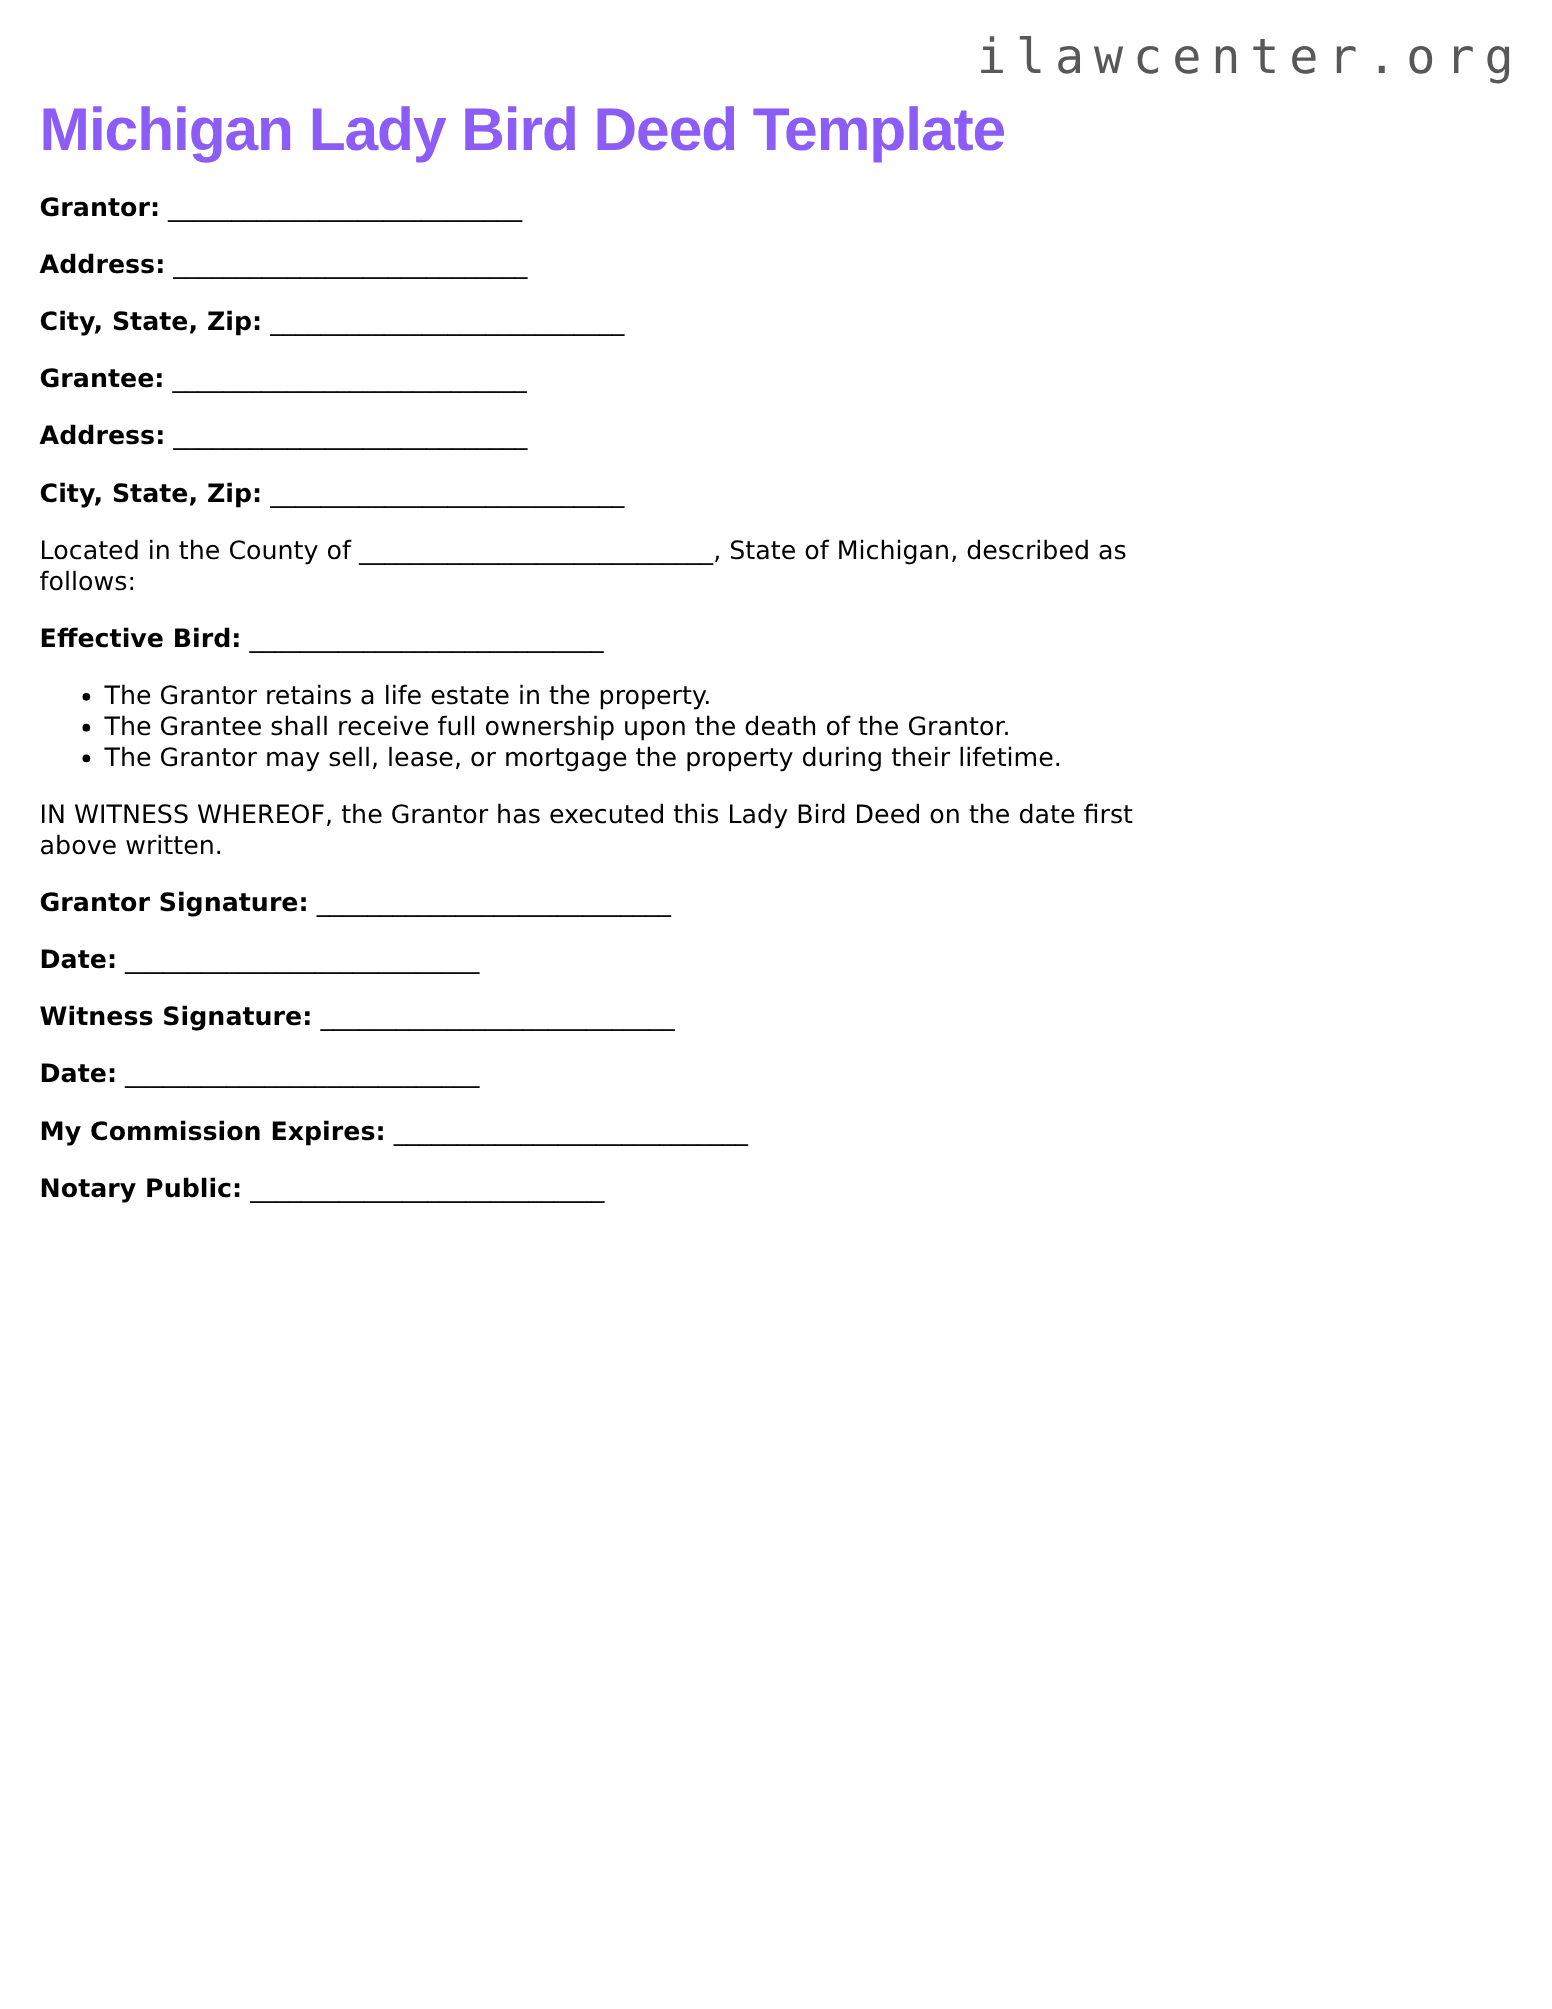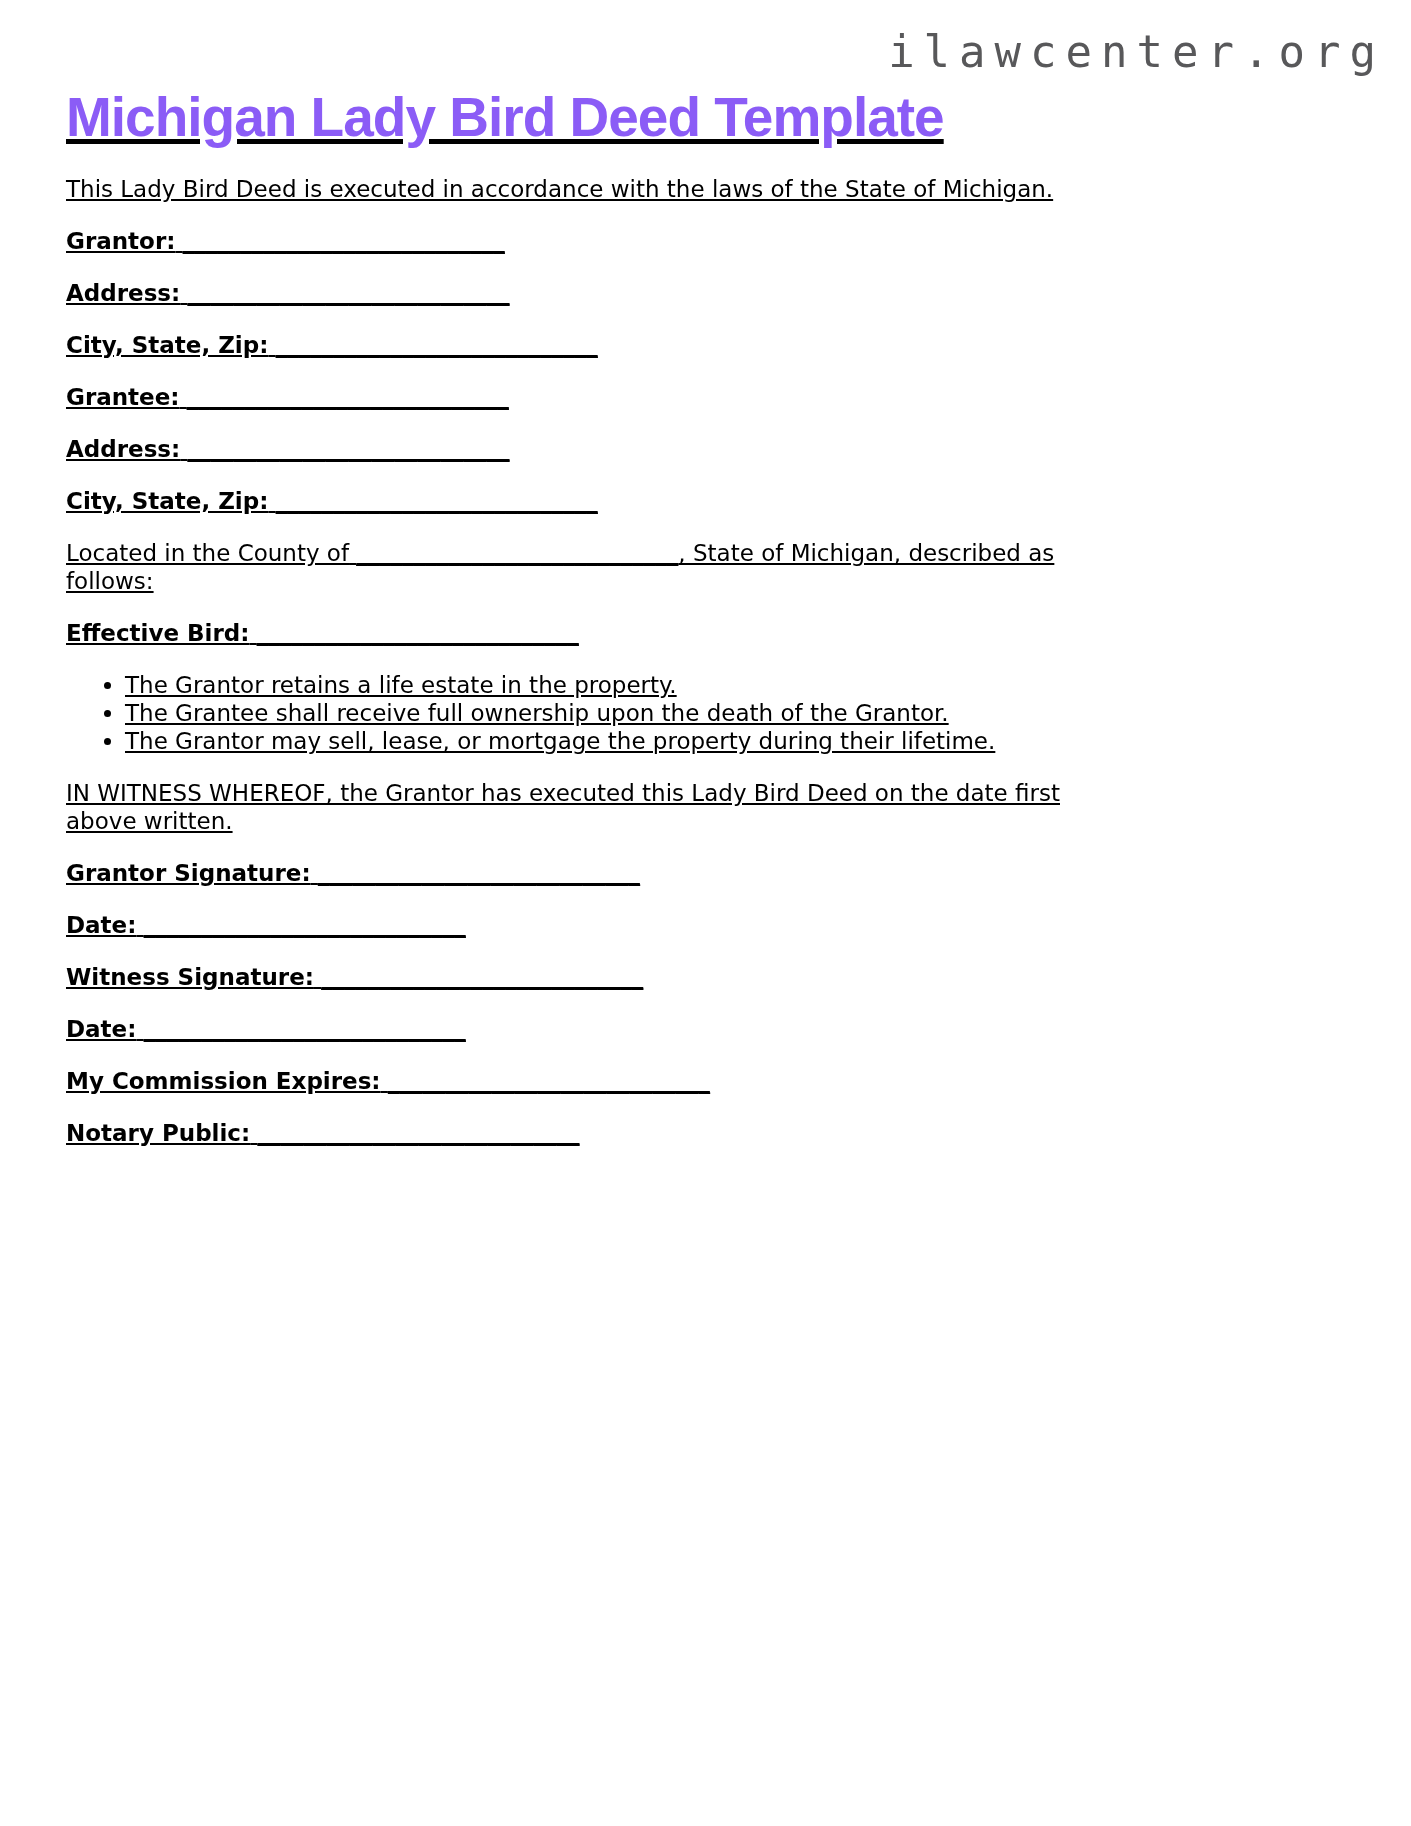--- a/index.html
+++ b/index.html
@@ -8,23 +8,22 @@
     width: 1411px;
     min-height: 1826px;
     font-family: "DejaVu Sans", sans-serif;
     color: #000000;
     position: relative;
   }
   .page {
     width: 1411px;
     min-height: 1826px;
     background: #ffffff;
-    padding: 0 0 0 66px;
+    padding: 0 0 0 36px;
     position: relative;
-    text-decoration: underline;
   }
   .content { width: 1080px; }
 
   .watermark {
     position: absolute;
     top: 26px;
     right: 26px;
     font-family: "DejaVu Sans Mono", monospace;
     font-size: 44px;
     letter-spacing: 9px;
@@ -58,21 +57,20 @@
 <body>
 
 <div class="page">
 
   <div class="watermark">ilawcenter.org</div>
 
   <h1 class="doc-title">Michigan Lady Bird Deed Template</h1>
 
   <div class="content">
 
-    <p>This Lady Bird Deed is executed in accordance with the laws of the State of Michigan.</p>
 
     <p class="field-row"><span class="label">Grantor:</span> <span class="blank">____________________________</span></p>
 
     <p class="field-row"><span class="label">Address:</span> <span class="blank">____________________________</span></p>
 
     <p class="field-row"><span class="label">City, State, Zip:</span> <span class="blank">____________________________</span></p>
 
     <p class="field-row"><span class="label">Grantee:</span> <span class="blank">____________________________</span></p>
 
     <p class="field-row"><span class="label">Address:</span> <span class="blank">____________________________</span></p>

